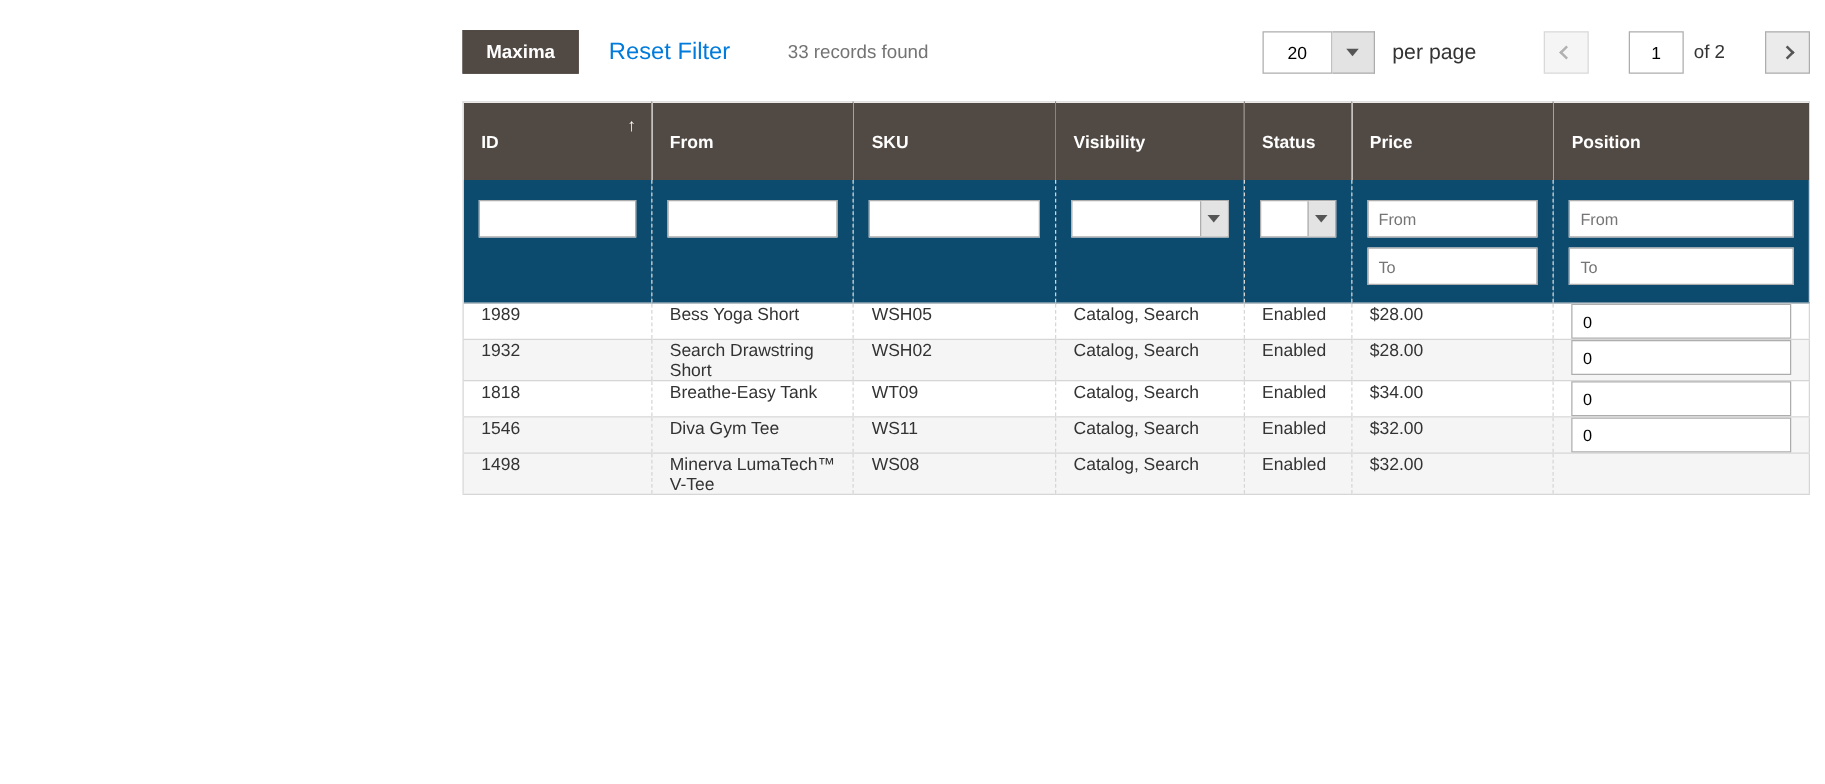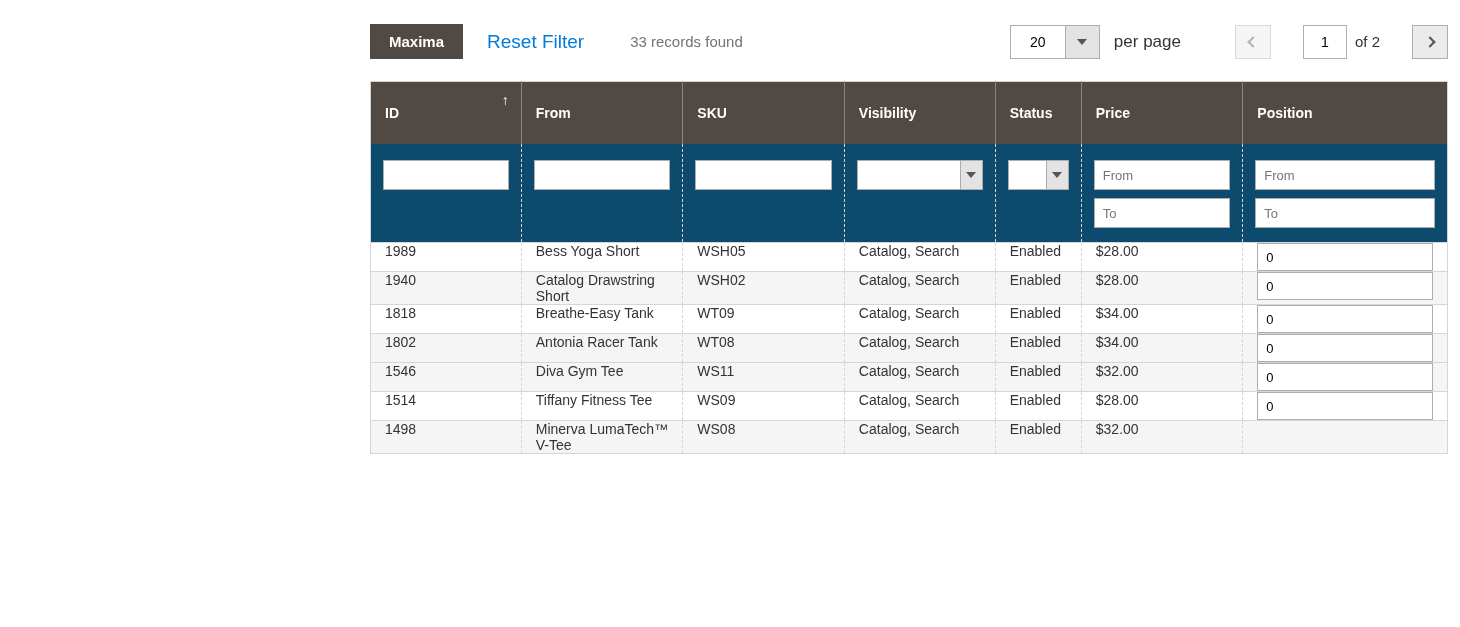--- a/index.html
+++ b/index.html
@@ -280,62 +280,44 @@
       <tr class="data-row">
         <td>1989</td>
         <td>Bess Yoga Short</td>
         <td>WSH05</td>
         <td>Catalog, Search</td>
         <td>Enabled</td>
         <td>$28.00</td>
         <td><input class="pos-input" value="0" style=""></td>
       </tr>
       <tr class="data-row alt">
-        <td>1940</td>
-        <td>Catalog Drawstring Short</td>
+        <td>1932</td>
+        <td>Search Drawstring Short</td>
         <td>WSH02</td>
         <td>Catalog, Search</td>
         <td>Enabled</td>
         <td>$28.00</td>
         <td><input class="pos-input" value="0" style=""></td>
       </tr>
       <tr class="data-row">
         <td>1818</td>
         <td>Breathe-Easy Tank</td>
         <td>WT09</td>
         <td>Catalog, Search</td>
         <td>Enabled</td>
         <td>$34.00</td>
         <td><input class="pos-input" value="0" style=""></td>
       </tr>
       <tr class="data-row alt">
-        <td>1802</td>
-        <td>Antonia Racer Tank</td>
-        <td>WT08</td>
-        <td>Catalog, Search</td>
-        <td>Enabled</td>
-        <td>$34.00</td>
-        <td><input class="pos-input" value="0" style=""></td>
-      </tr>
-      <tr class="data-row alt">
         <td>1546</td>
         <td>Diva Gym Tee</td>
         <td>WS11</td>
         <td>Catalog, Search</td>
         <td>Enabled</td>
         <td>$32.00</td>
-        <td><input class="pos-input" value="0" style=""></td>
-      </tr>
-      <tr class="data-row">
-        <td>1514</td>
-        <td>Tiffany Fitness Tee</td>
-        <td>WS09</td>
-        <td>Catalog, Search</td>
-        <td>Enabled</td>
-        <td>$28.00</td>
         <td><input class="pos-input" value="0" style=""></td>
       </tr>
       <tr class="data-row alt">
         <td>1498</td>
         <td>Minerva LumaTech™ V-Tee</td>
         <td>WS08</td>
         <td>Catalog, Search</td>
         <td>Enabled</td>
         <td>$32.00</td>
         <td></td>

